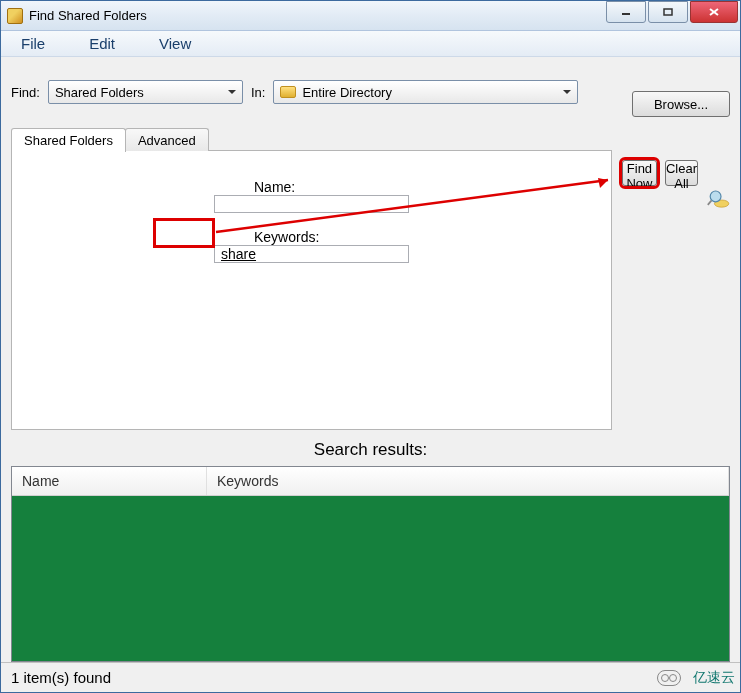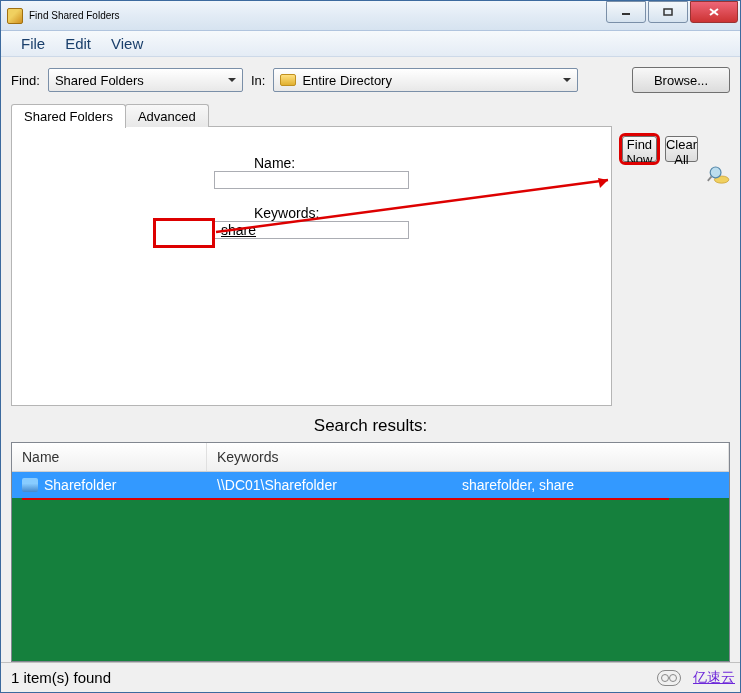--- a/index.html
+++ b/index.html
@@ -2,39 +2,39 @@
 <html><head>
   <meta charset="utf-8">
   <style>
     * { box-sizing: border-box; margin: 0; padding: 0; font-family: "Segoe UI", Tahoma, sans-serif; }
     body { background: #d4e4f0; width: 741px; height: 693px; position: relative; overflow: hidden; }
     
     .window { background: #e8eef4; border: 1px solid #3c6a9e; width: 741px; height: 693px; display: flex; flex-direction: column; }
     
     .titlebar { height: 30px; background: linear-gradient(to bottom, #f0f6fb 0%, #e2ebf5 50%, #d6e3f0 100%); display: flex; align-items: center; padding: 0 0 0 6px; border-bottom: 1px solid #b0c4de; }
     .titlebar-icon { width: 16px; height: 16px; background: linear-gradient(135deg, #f0d060 40%, #d09020 100%); border: 1px solid #a07010; border-radius: 2px; margin-right: 6px; }
-    .titlebar-title { font-size: 10px; color: #000; flex: 1; }
+    .titlebar-title { font-size: 13px; color: #000; flex: 1; }
     .win-controls { display: flex; height: 100%; }
     .win-btn { width: 40px; height: 22px; margin: 0; border: 1px solid #7a8fa8; background: linear-gradient(to bottom, #f4f8fb, #d6e3ef); display: flex; align-items: center; justify-content: center; font-size: 12px; border-radius: 0 0 3px 3px; margin-right: 2px; }
     .win-btn.close { background: linear-gradient(to bottom, #e67, #c33); color: #fff; border-color: #933; width: 48px; }
     .win-btn svg { width: 12px; height: 10px; }
     
-    .menubar { height: 26px; background: linear-gradient(to bottom, #f6f9fc, #e4ecf5); display: flex; align-items: center; padding: 0 10px; border-bottom: 1px solid #cdd9e8; }
+    .menubar { height: 26px; background: linear-gradient(to bottom, #f6f9fc, #e4ecf5); display: flex; align-items: center; padding: 0 10px; border-bottom: 1px solid #cdd9e8; gap: 24px; }
     .menu-item { font-size: 15px; color: #1a3f6b; padding: 2px 10px; cursor: default; }
     
     .content { flex: 1; background: #f0f0f0; padding: 10px 10px 0 10px; display: flex; flex-direction: column; }
     
     .find-row { display: flex; align-items: center; gap: 8px; margin-bottom: 10px; }
     .find-label { font-size: 13px; color: #000; }
     .dropdown { height: 24px; border: 1px solid #7a8fa8; background: linear-gradient(to bottom, #fff, #e8e8e8); display: flex; align-items: center; padding: 0 20px 0 6px; position: relative; font-size: 13px; border-radius: 2px; }
     .dropdown.find-dd { width: 195px; }
     .dropdown.in-dd { width: 305px; }
     .dropdown::after { content: ""; position: absolute; right: 6px; top: 50%; border: 4px solid transparent; border-top-color: #333; margin-top: -2px; }
     .dd-icon-folder { width: 16px; height: 12px; background: linear-gradient(to bottom, #ffe080, #e0b030); border: 1px solid #c09020; border-radius: 2px; margin-right: 6px; }
-    .browse-btn { height: 26px; width: 98px; border: 1px solid #707070; background: linear-gradient(to bottom, #f8f8f8, #dcdcdc); font-size: 13px; border-radius: 3px; }
+    .browse-btn { height: 26px; width: 98px; border: 1px solid #707070; background: linear-gradient(to bottom, #f8f8f8, #dcdcdc); font-size: 13px; border-radius: 3px; margin-top: 24px; }
     
     .middle { display: flex; gap: 10px; }
     
     .tab-panel { flex: 1; background: #fff; border: 1px solid #b5b5b5; position: relative; height: 280px; }
     .tabs { position: absolute; top: -23px; left: -1px; display: flex; }
     .tab { height: 23px; padding: 0 12px; font-size: 13px; border: 1px solid #b5b5b5; background: linear-gradient(to bottom, #f8f8f8, #e8e8e8); display: flex; align-items: center; border-bottom: none; border-radius: 3px 3px 0 0; margin-right: -1px; }
     .tab.active { background: #fff; z-index: 2; height: 24px; }
     
     .form-area { padding: 28px 16px; }
     .form-row { display: flex; align-items: center; margin-bottom: 16px; flex-direction: column; }
@@ -54,21 +54,21 @@
     .col-name { width: 195px; }
     .col-share { width: 245px; }
     .col-kw { flex: 1; }
     .grid-row { display: flex; background: #3399ff; color: #fff; align-items: center; height: 26px; position: relative; }
     .grid-cell { padding: 0 10px; font-size: 14px; display: flex; align-items: center; gap: 6px; }
     .row-icon { width: 16px; height: 14px; background: linear-gradient(to bottom, #8cf 40%, #48c 100%); border-radius: 2px; }
     .row-underline { position: absolute; bottom: -2px; left: 10px; right: 60px; height: 2px; background: #d00; }
     
     .statusbar { height: 30px; background: #f0f0f0; border-top: 1px solid #c0c0c0; display: flex; align-items: center; padding: 0 10px; font-size: 15px; }
     
-    .watermark { position: absolute; right: 6px; bottom: 6px; display: flex; align-items: center; gap: 12px; color: #6d28d9; font-size: 14px; text-decoration: underline; }
+    .watermark { position: absolute; right: 6px; bottom: 6px; display: flex; align-items: center; gap: 12px; color: #0f766e; font-size: 14px; }
     .watermark-icon { width: 24px; height: 16px; border: 1.5px solid #888; border-radius: 8px; position: relative; }
     .watermark-icon::before, .watermark-icon::after { content: ""; position: absolute; width: 6px; height: 6px; border: 1.5px solid #888; border-radius: 50%; top: 3px; }
     .watermark-icon::before { left: 3px; }
     .watermark-icon::after { right: 3px; }
     
     .arrow-line { position: absolute; pointer-events: none; z-index: 10; }
     .red-box-kw { position: absolute; left: 153px; top: 218px; width: 62px; height: 30px; border: 3px solid #d00; pointer-events: none; z-index: 5; }
   </style>
 </head>
 <body>
@@ -151,29 +151,20 @@
       </div>
     </div>
 
     <div class="results-label">Search results:</div>
 
     <div class="results-grid">
       <div class="grid-header">
         <div class="grid-header-cell col-name">Name</div>
         <div class="grid-header-cell col-kw">Keywords</div>
       </div>
-      <div class="grid-row">
-        <div class="grid-cell col-name">
-          <span class="row-icon"></span>
-          <span>Sharefolder</span>
-        </div>
-        <div class="grid-cell col-share">\\DC01\Sharefolder</div>
-        <div class="grid-cell col-kw">sharefolder, share</div>
-        <div class="row-underline"></div>
-      </div>
     </div>
 
   </div>
 
   <div class="statusbar">
     <span>1 item(s) found</span>
   </div>
 
 </div>
 

